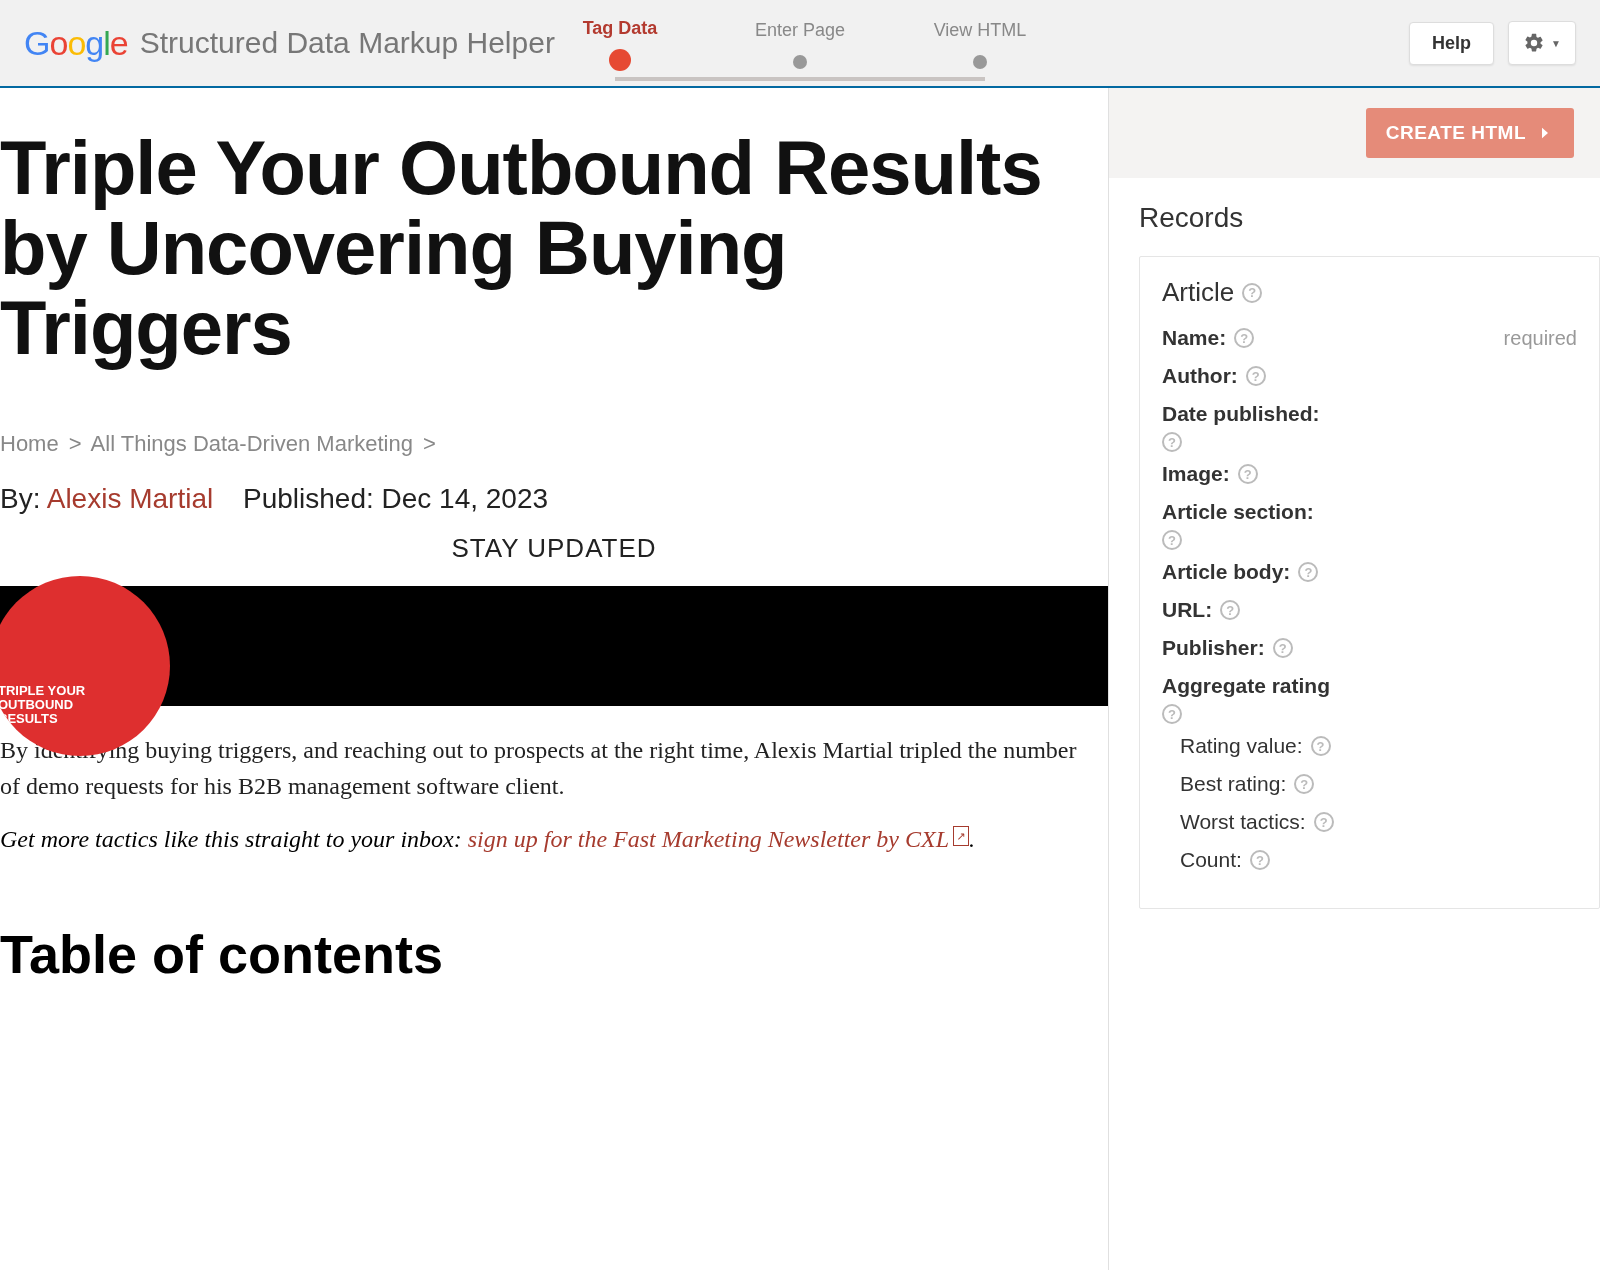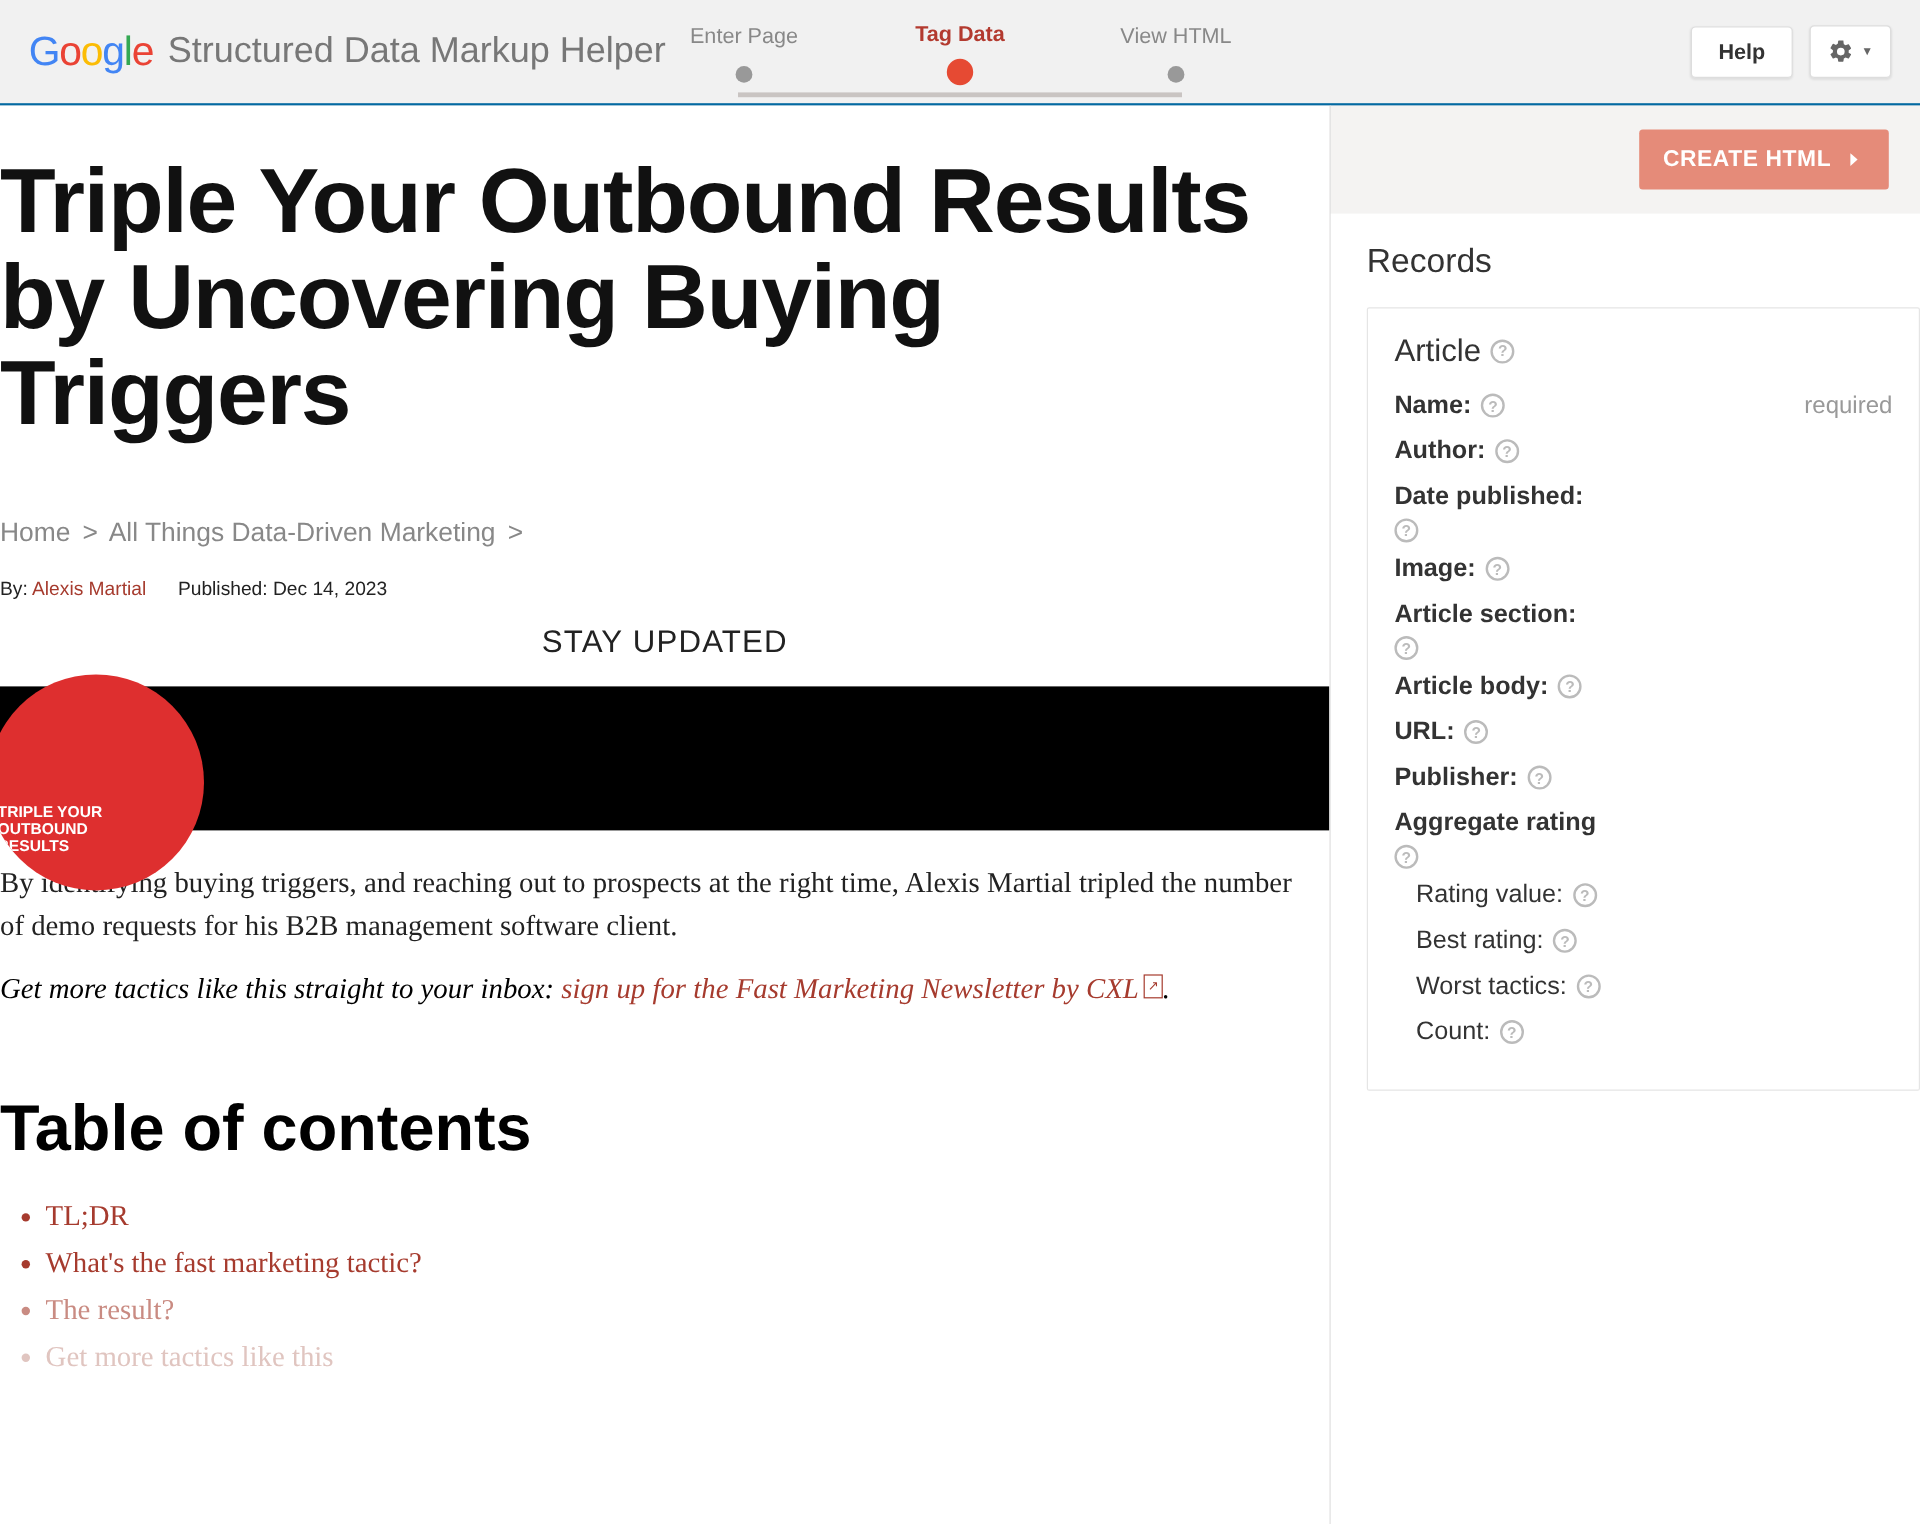--- a/index.html
+++ b/index.html
@@ -28,21 +28,21 @@
   .gear-btn { background: #fff; border: 1px solid #ddd; border-radius: 4px; padding: 10px 14px; cursor: pointer; display: flex; align-items: center; gap: 6px; box-shadow: 0 1px 2px rgba(0,0,0,0.08); }
   .gear-btn svg { width: 22px; height: 22px; fill: #666; }
   .caret { font-size: 10px; color: #666; }
   
   .main { display: flex; height: calc(1270px - 88px); }
   .preview { width: 1108px; background: #fff; padding: 0 0 0 0; overflow: hidden; position: relative; }
   .preview-inner { padding: 40px 0 0 0; }
   .article-title { font-size: 76px; font-weight: 800; line-height: 1.05; color: #111; font-family: 'Arial Black', Arial, sans-serif; letter-spacing: -1px; padding-right: 40px; }
   .breadcrumb { margin-top: 64px; font-size: 22px; color: #888; }
   .breadcrumb .sep { color: #888; margin: 0 4px; }
-  .byline { margin-top: 26px; font-size: 16px; color: #222; }
+  .byline { margin-top: 26px; font-size: 28px; color: #222; }
   .byline .author { color: #a63b2e; }
   .byline .pub { margin-left: 22px; }
   .stay { text-align: center; font-size: 26px; letter-spacing: 1px; margin-top: 18px; color: #222; }
   
   .hero { margin-top: 22px; width: 1108px; height: 120px; background: #000; position: relative; }
   .hero-circle { position: absolute; left: -10px; top: -10px; width: 180px; height: 180px; background: #de2f2f; border-radius: 50%; overflow: hidden; }
   .hero-circle-text { position: absolute; bottom: 30px; left: 8px; font-size: 13px; color: #fff; font-weight: 800; line-height: 1.1; width: 120px; font-family: 'Arial Black', Arial, sans-serif; }
   
   .intro { margin-top: 26px; font-size: 24px; color: #222; line-height: 1.5; font-family: Georgia, serif; padding-right: 20px; }
   .cta-line { margin-top: 22px; font-size: 24px; font-style: italic; font-family: Georgia, serif; }
@@ -82,27 +82,27 @@
 <body>
 
 <div class="topbar">
   <div class="logo-block">
     <span class="google-logo"><span>G</span><span>o</span><span>o</span><span>g</span><span>l</span><span>e</span></span>
     <span class="product-name">Structured Data Markup Helper</span>
   </div>
 
   <div class="stepper">
     <div class="step-line"></div>
+    <div class="step-wrap active">
+      <span>Tag Data</span>
+      <div class="step-dot active"></div>
+    </div>
     <div class="step-wrap">
       <span>Enter Page</span>
       <div class="step-dot"></div>
-    </div>
-    <div class="step-wrap active">
-      <span>Tag Data</span>
-      <div class="step-dot active"></div>
     </div>
     <div class="step-wrap">
       <span>View HTML</span>
       <div class="step-dot"></div>
     </div>
   </div>
 
   <div class="top-right">
     <button class="help-btn">Help</button>
     <button class="gear-btn">
@@ -144,26 +144,20 @@
         </div>
       </div>
 
       <p class="intro">By identifying buying triggers, and reaching out to prospects at the right time, Alexis Martial tripled the number of demo requests for his B2B management software client.</p>
 
       <p class="cta-line">
         <span>Get more tactics like this straight to your inbox: </span><a href="#">sign up for the Fast Marketing Newsletter by CXL</a><span class="cta-link-icon">↗</span><span>.</span>
       </p>
 
       <h2 class="toc-h">Table of contents</h2>
-      <ul class="toc">
-        <li><a href="#">TL;DR</a></li>
-        <li><a href="#">What's the fast marketing tactic?</a></li>
-        <li><a href="#">The result?</a></li>
-        <li><a href="#">Get more tactics like this</a></li>
-      </ul>
     </div>
     <div class="fade-bottom"></div>
   </div>
 
   <div class="sidebar">
     <div class="sidebar-top">
       <button class="create-btn">
         <span>CREATE HTML</span>
         <svg viewBox="0 0 24 24">
             <path d="M8 5l8 7-8 7z"></path>

